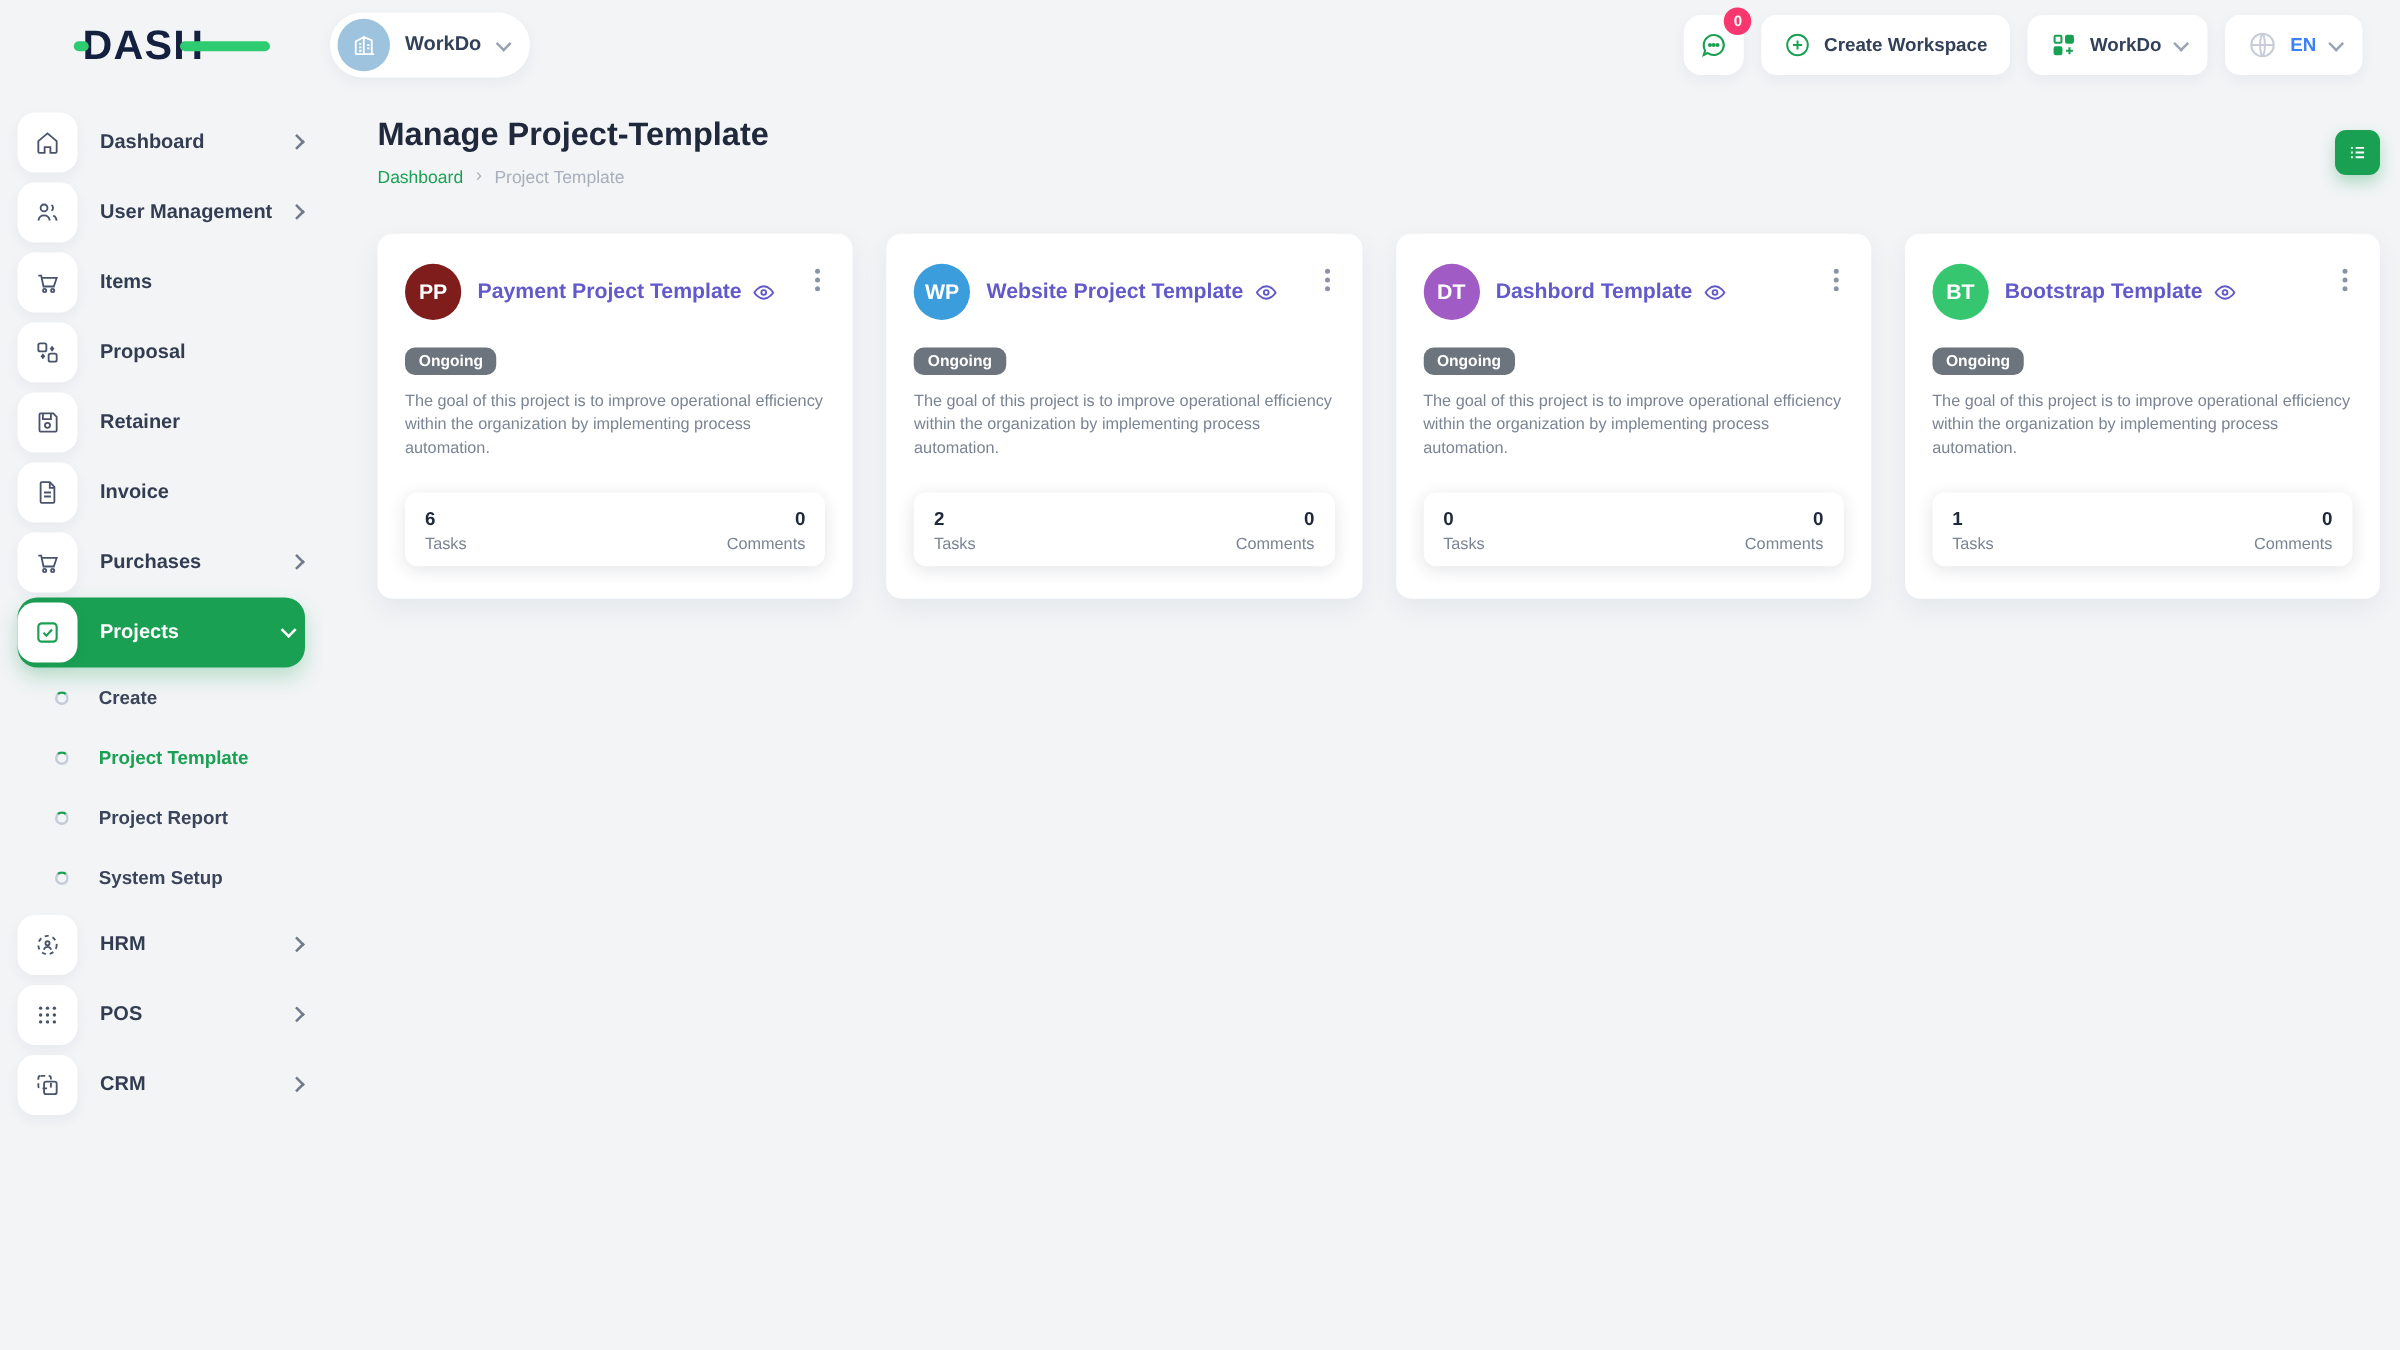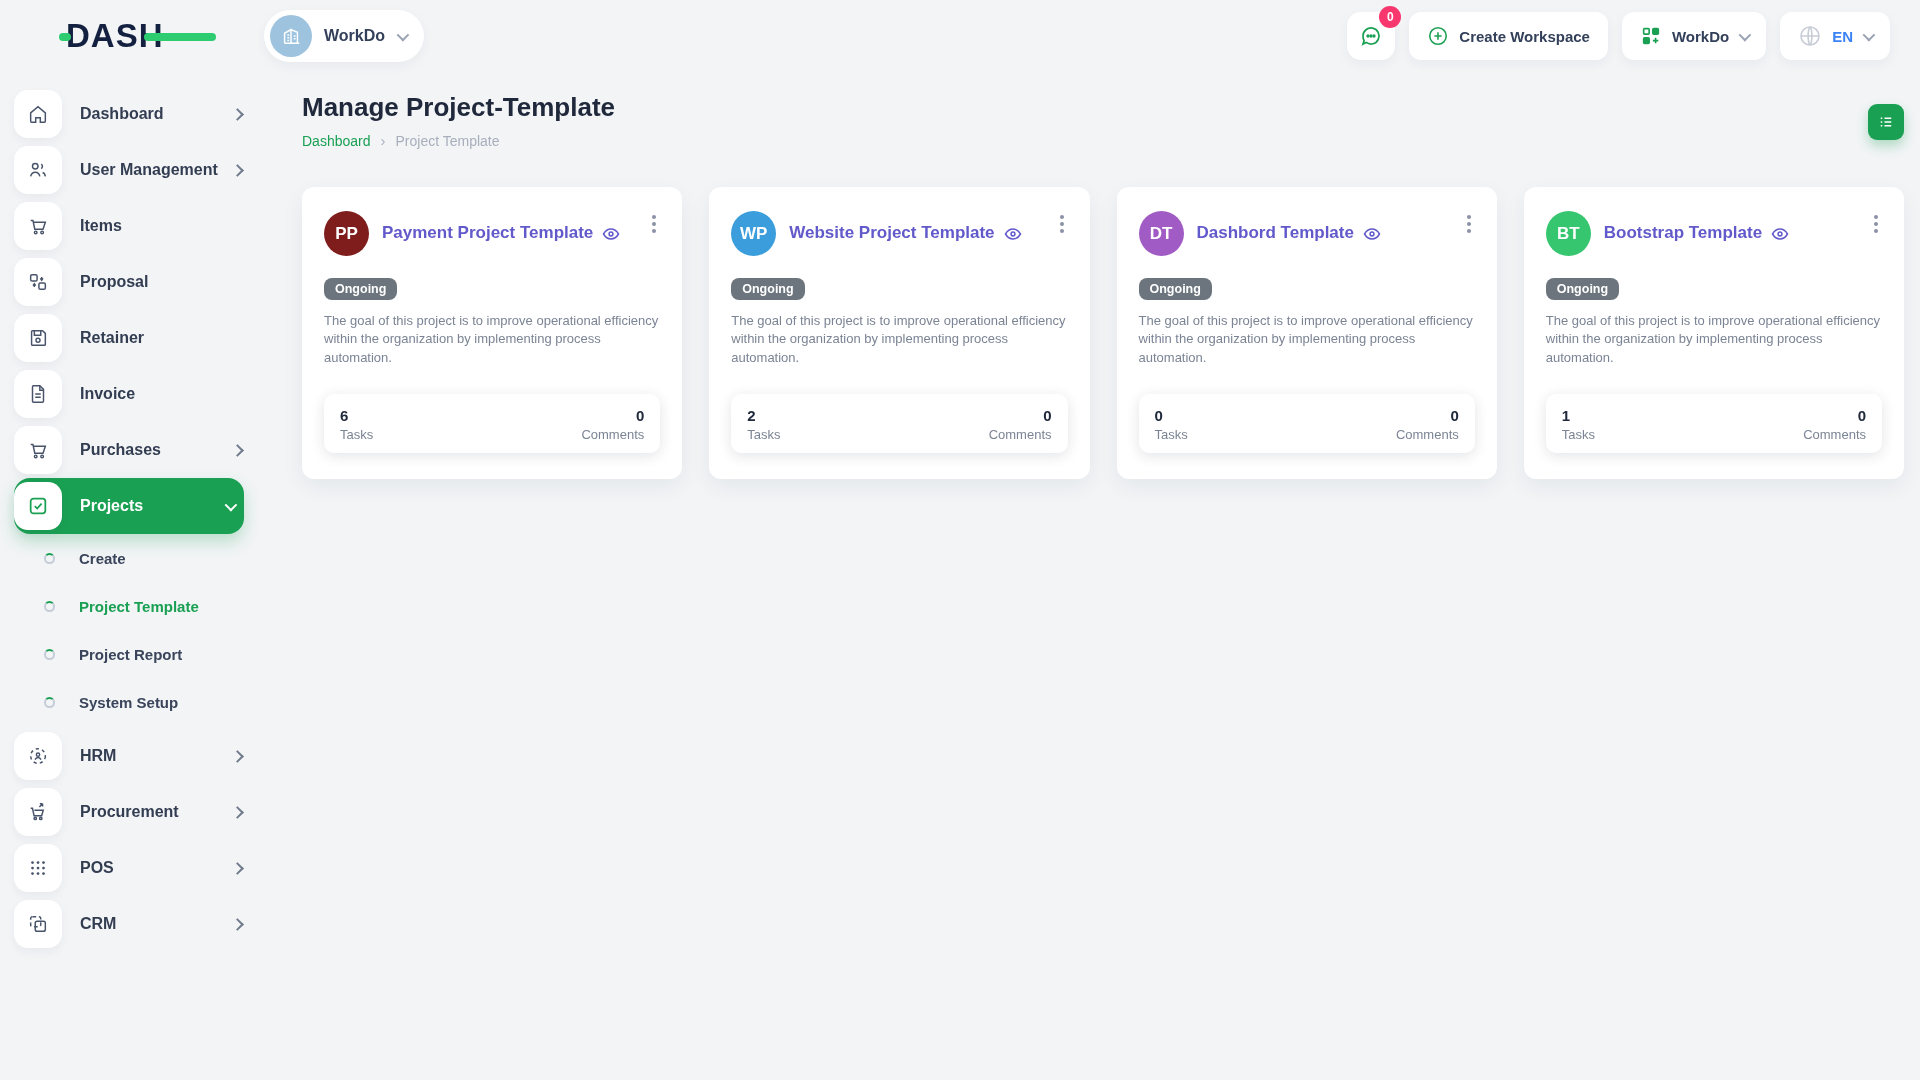--- a/index.html
+++ b/index.html
@@ -301,32 +301,20 @@
         <svg width="22" height="22" viewBox="0 0 24 24" fill="none" stroke="#49546b" stroke-width="1.6">
           <circle cx="12" cy="12" r="8" stroke-dasharray="3.5 3.5"></circle>
           <circle cx="12" cy="10.5" r="1.8"></circle>
             <path d="M8.8 16c.7-1.6 1.9-2.4 3.2-2.4s2.5.8 3.2 2.4"></path>
         </svg>
       </span>
       <span class="nav-label">HRM</span>
       <span class="nav-chev"><span class="chev"></span></span>
     </div>
 
-    <div class="nav-item">
-      <span class="nav-icon">
-        <svg width="22" height="22" viewBox="0 0 24 24" fill="none" stroke="#49546b" stroke-width="1.6">
-          <path d="M4 8h2l1.7 8h8.3l1.7-6H8"></path>
-            <circle cx="9" cy="19" r="1.3"></circle>
-            <circle cx="15" cy="19" r="1.3"></circle>
-          <path d="M13.5 6.5 17 3M17 3h-3M17 3v3"></path>
-        </svg>
-      </span>
-      <span class="nav-label">Procurement</span>
-      <span class="nav-chev"><span class="chev"></span></span>
-    </div>
 
     <div class="nav-item">
       <span class="nav-icon">
         <svg width="22" height="22" viewBox="0 0 24 24" fill="#49546b">
           <circle cx="6" cy="6" r="1.5"></circle>
             <circle cx="12" cy="6" r="1.5"></circle>
             <circle cx="18" cy="6" r="1.5"></circle>
           <circle cx="6" cy="12" r="1.5"></circle>
             <circle cx="12" cy="12" r="1.5"></circle>
             <circle cx="18" cy="12" r="1.5"></circle>

